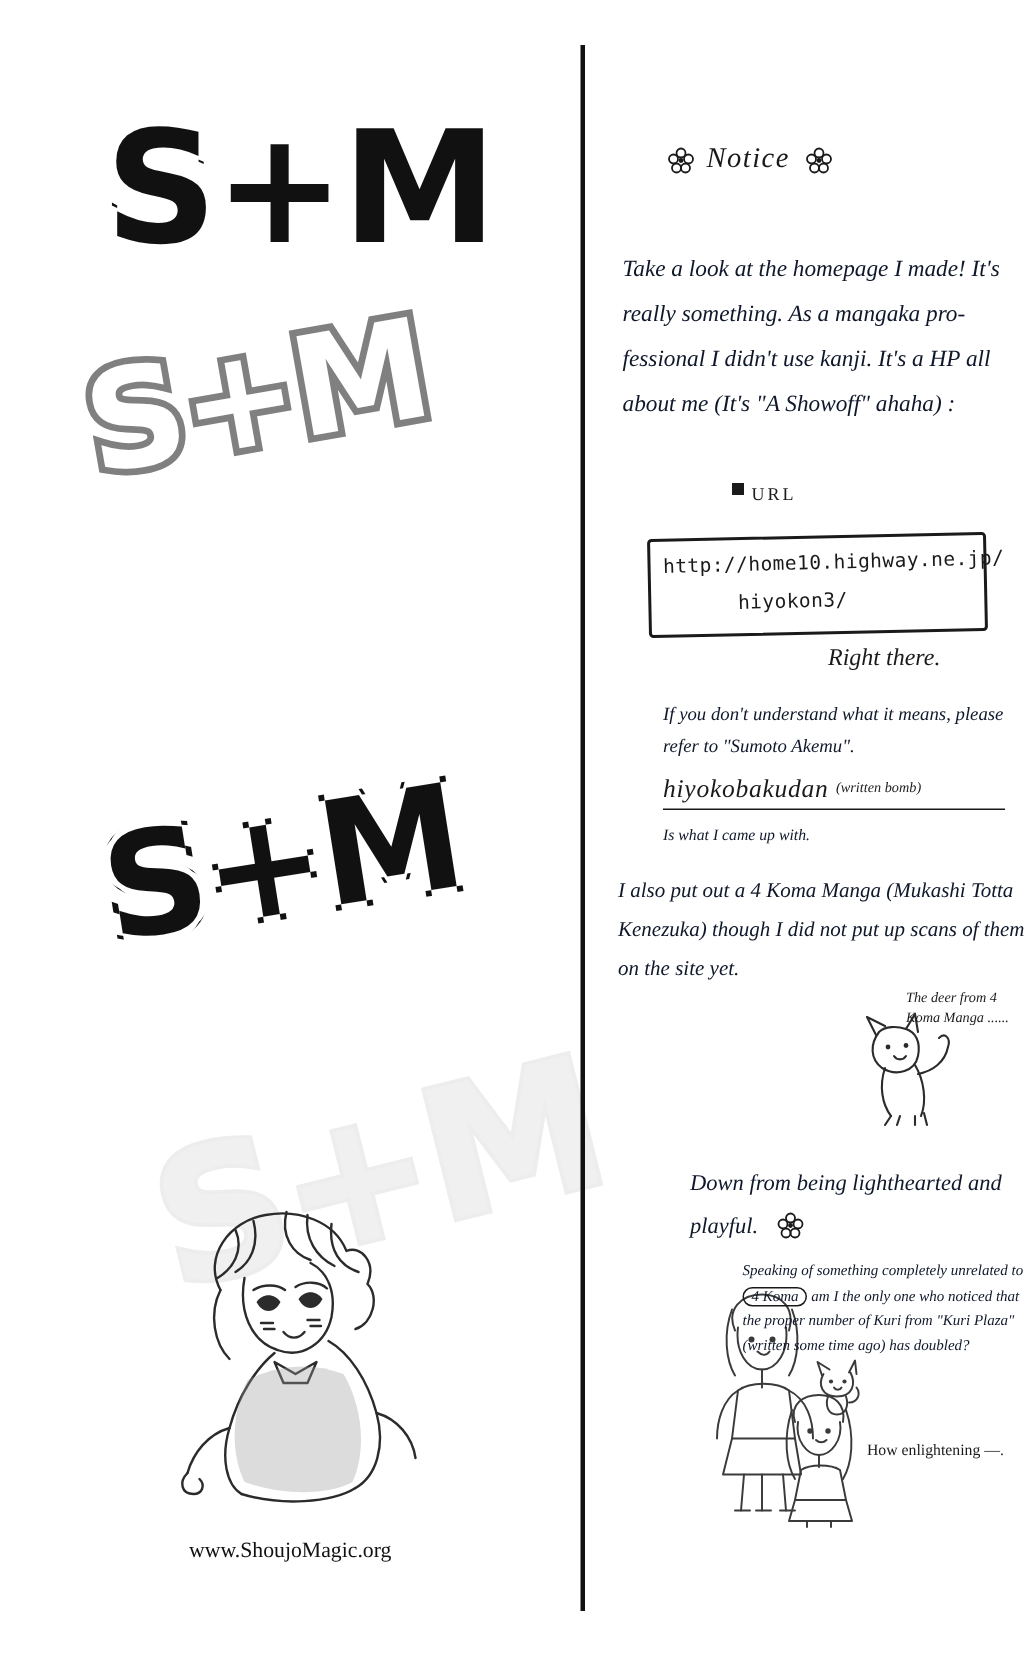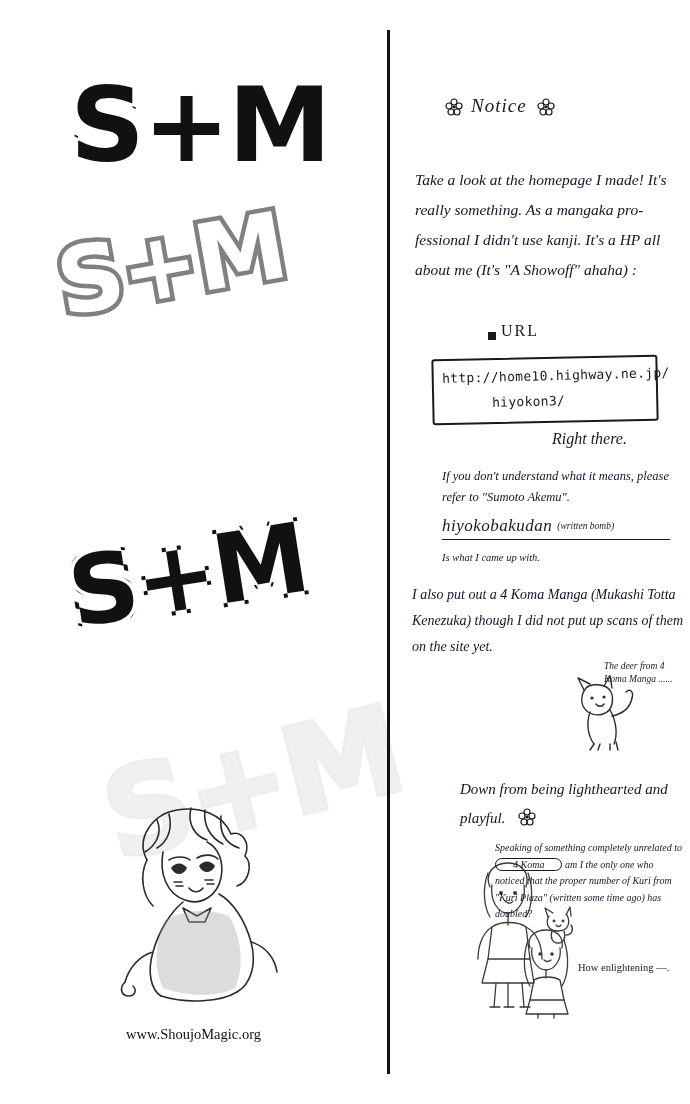--- a/index.html
+++ b/index.html
@@ -173,24 +173,24 @@
     top: 165px;
     width: 268px;
     font-size: 15.5px;
     line-height: 30px;
   }
 
   .url-label {
     position: absolute;
     left: 45px;
     top: 322px;
-    font-size: 16px;
+    font-size: 12px;
     letter-spacing: 2px;
     display: flex;
-    align-items: flex-end;
+    align-items: flex-start;
     gap: 5px;
     padding-left: 43px;
   }
   .url-label .sq {
     width: 8px; height: 8px; background: #1a1a1a; display:inline-block;
   }
 
   .url-box {
     position: absolute;
     left: 32px;
@@ -305,21 +305,21 @@
   .p-speaking {
     left: 95px;
     top: 840px;
     width: 188px;
     font-size: 10px;
     line-height: 16.5px;
   }
   .boxed {
     border: 1.2px solid #1a1a1a;
     border-radius: 9px;
-    padding: 0 17px;
+    padding: 0 5px;
   }
 
   .how-enlight {
     position: absolute;
     left: 178px;
     top: 962px;
     font-size: 10.5px;
   }
 
   .girls {

